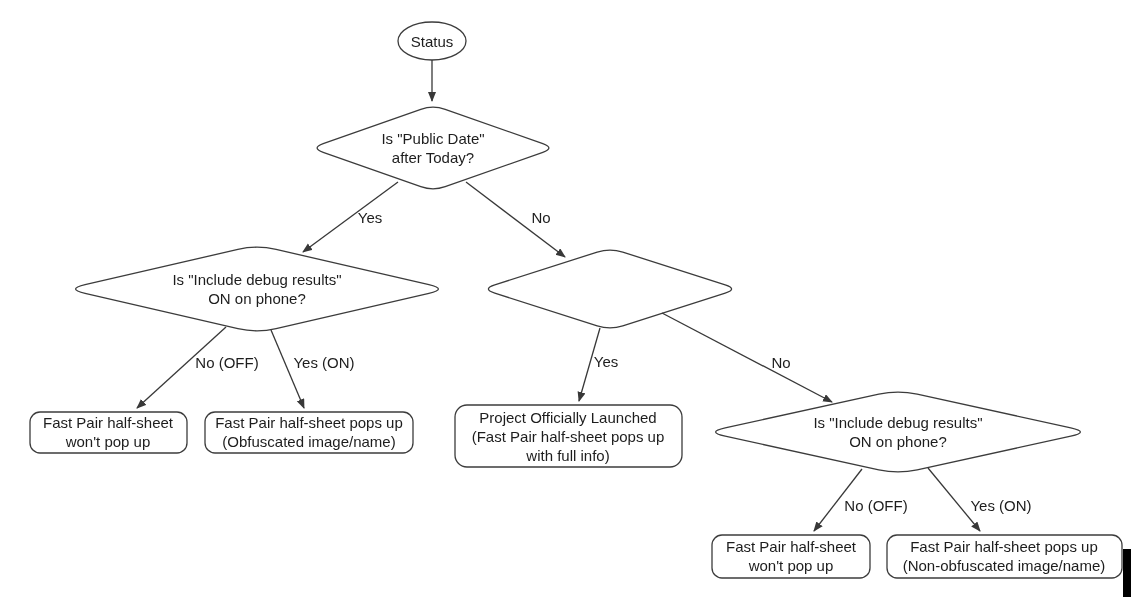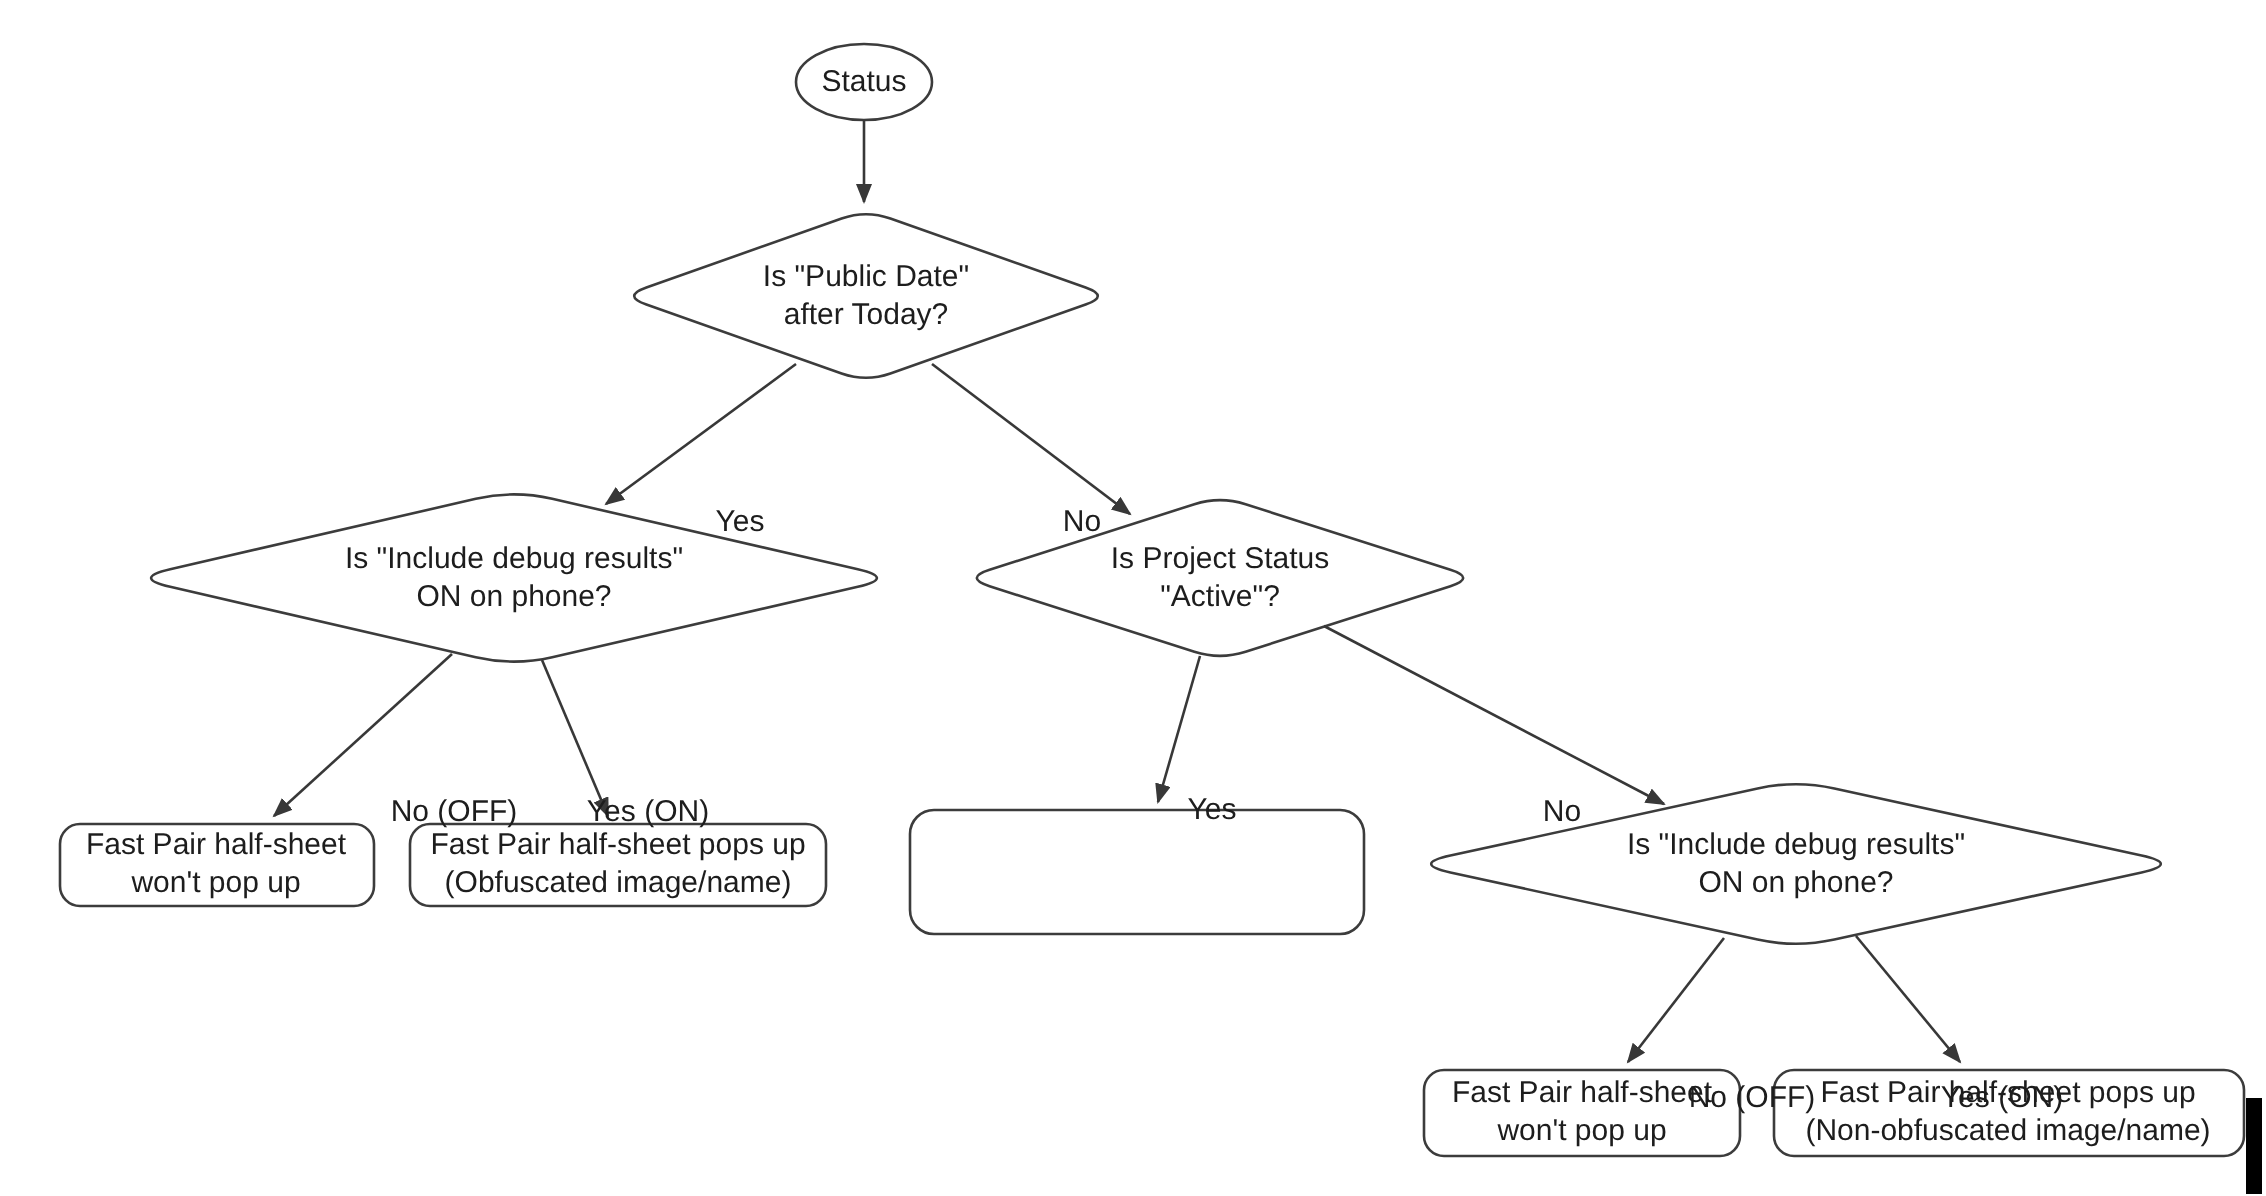--- a/index.html
+++ b/index.html
@@ -22,21 +22,20 @@
     font-size: 15px;
     line-height: 19px;
     color: #1d1d1d;
   }
   .edge-lbl {
     position: absolute;
     transform: translate(-50%, -50%);
     white-space: nowrap;
     font-size: 15px;
     color: #1d1d1d;
-    margin-top: 44px;
   }
   .cursor {
     position: absolute;
     left: 1123px; top: 549px;
     width: 8px; height: 48px;
     background: #000000;
   }
 </style>
 </head>
 <body>
@@ -75,28 +74,29 @@
     <line class="edge" x1="662" y1="313" x2="832" y2="402" marker-end="url(#ah)"></line>
     <line class="edge" x1="862" y1="469" x2="814" y2="531" marker-end="url(#ah)"></line>
     <line class="edge" x1="928" y1="468" x2="980" y2="531" marker-end="url(#ah)"></line>
   </svg>
 
   <div class="lbl" style="left:432px; top:41px;">Status</div>
   <div class="lbl" style="left:433px; top:148px;">Is "Public Date"
 after Today?</div>
   <div class="lbl" style="left:257px; top:289px;">Is "Include debug results"
 ON on phone?</div>
-  <div class="lbl" style="left:610px; top:289px;">Is Project Status
-"Active"?</div>
   <div class="lbl" style="left:898px; top:432px;">Is "Include debug results"
 ON on phone?</div>
   <div class="lbl" style="left:108px; top:432px;">Fast Pair half-sheet
 won't pop up</div>
   <div class="lbl" style="left:309px; top:432px;">Fast Pair half-sheet pops up
 (Obfuscated image/name)</div>
+  <div class="lbl" style="left:568px; top:436px;">Project Officially Launched
+(Fast Pair half-sheet pops up
+with full info)</div>
   <div class="lbl" style="left:791px; top:556px;">Fast Pair half-sheet
 won't pop up</div>
   <div class="lbl" style="left:1004px; top:556px;">Fast Pair half-sheet pops up
 (Non-obfuscated image/name)</div>
 
   <div class="edge-lbl" style="left:370px; top:217px;">Yes</div>
   <div class="edge-lbl" style="left:541px; top:217px;">No</div>
   <div class="edge-lbl" style="left:227px; top:362px;">No (OFF)</div>
   <div class="edge-lbl" style="left:324px; top:362px;">Yes (ON)</div>
   <div class="edge-lbl" style="left:606px; top:361px;">Yes</div>

